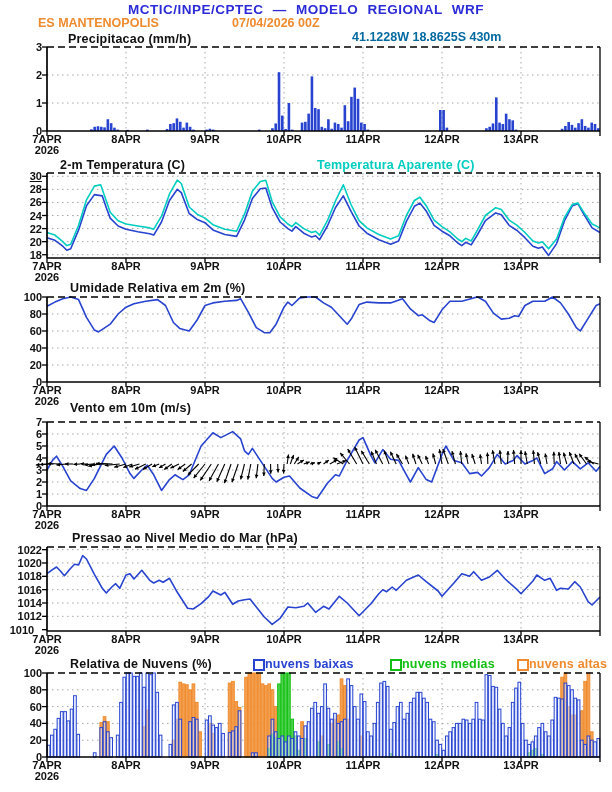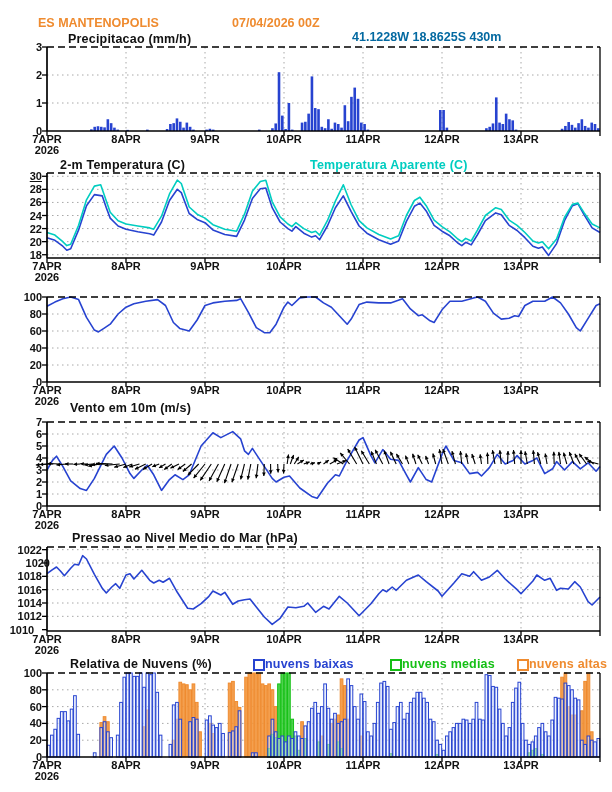--- a/index.html
+++ b/index.html
@@ -13,27 +13,29 @@
   .ptitle{position:absolute;font-size:12.5px;letter-spacing:.2px;white-space:nowrap;}
   .sw{position:absolute;width:8px;height:8px;border:2px solid;background:#fff;}
   .ylab{position:absolute;width:40px;left:2px;text-align:right;font-size:11px;line-height:12px;}
   .xlab{position:absolute;width:44px;text-align:center;font-size:11px;line-height:11px;}
   svg.plot{position:absolute;overflow:visible;}
 </style>
 </head>
 <body>
 
 <div id="root">
+  <div class="hdr1" style="color: rgb(43, 43, 216);">MCTIC/INPE/CPTEC — MODELO REGIONAL WRF</div>
   <div class="hdr2a" style="color: rgb(239, 139, 47);">ES MANTENOPOLIS</div>
   <div class="hdr2b" style="color: rgb(239, 139, 47);">07/04/2026 00Z</div>
   <div class="loc" style="color: #0369a1;">41.1228W 18.8625S 430m</div>
 
   <div class="ptitle" id="title-precip" style="top: 32px; left: 68px;">Precipitacao (mm/h)</div>
   <div class="ptitle" id="title-temp" style="top: 158px; left: 60px;">2-m Temperatura (C)</div>
-  <div class="ptitle" id="title-temp-ap" style="color: rgb(0, 205, 192); top: 158px; left: 310px;">Temperatura Aparente (C)</div>
+  <div class="ptitle" id="title-temp-ap" style="color: rgb(0, 205, 192); top: 158px; left: 317px;">Temperatura Aparente (C)</div>
+  <div class="ptitle" id="title-rh" style="top: 281px; left: 70px;">Umidade Relativa em 2m (%)</div>
   <div class="ptitle" id="title-wind" style="top: 401px; left: 70px;">Vento em 10m (m/s)</div>
   <div class="ptitle" id="title-pres" style="top: 531px; left: 72px;">Pressao ao Nivel Medio do Mar (hPa)</div>
   <div class="ptitle" id="title-cloud" style="top: 657px; left: 70px;">Relativa de Nuvens (%)</div>
 
   <span class="sw" id="sw-baixas" style="border-color: rgb(39, 67, 208); top: 659px; left: 253px;"></span>
   <div class="ptitle" id="lg-baixas" style="color: rgb(39, 67, 208); top: 657px; left: 265px;">nuvens baixas</div>
   <span class="sw" id="sw-medias" style="border-color: rgb(21, 192, 21); top: 659px; left: 390px;"></span>
   <div class="ptitle" id="lg-medias" style="color: rgb(21, 192, 21); top: 657px; left: 402px;">nuvens medias</div>
   <span class="sw" id="sw-altas" style="border-color: rgb(239, 139, 47); top: 659px; left: 517px;"></span>
   <div class="ptitle" id="lg-altas" style="color: rgb(239, 139, 47); top: 657px; left: 529px;">nuvens altas</div>
@@ -756,21 +758,21 @@
       <div class="xlab" style="top: 509px; left: 262px;">10APR</div>
       <div class="xlab" style="top: 509px; left: 341px;">11APR</div>
       <div class="xlab" style="top: 509px; left: 420px;">12APR</div>
       <div class="xlab" style="top: 509px; left: 499px;">13APR</div>
       <div class="xlab" style="top: 520px; left: 25px;">2026</div>
       <div class="ylab" style="top: 623.667px; left: 2px; text-align: center;">1010</div>
       <div class="ylab" style="top: 610.333px; left: 2px;">1012</div>
       <div class="ylab" style="top: 597px; left: 2px;">1014</div>
       <div class="ylab" style="top: 583.667px; left: 2px;">1016</div>
       <div class="ylab" style="top: 570.333px; left: 2px;">1018</div>
-      <div class="ylab" style="top: 557px; left: 10px;">1020</div>
+      <div class="ylab" style="top: 557px; left: 2px;">1020</div>
       <div class="ylab" style="top: 543.667px; left: 2px;">1022</div>
       <div class="xlab" style="top: 634px; left: 25px;">7APR</div>
       <div class="xlab" style="top: 634px; left: 104px;">8APR</div>
       <div class="xlab" style="top: 634px; left: 183px;">9APR</div>
       <div class="xlab" style="top: 634px; left: 262px;">10APR</div>
       <div class="xlab" style="top: 634px; left: 341px;">11APR</div>
       <div class="xlab" style="top: 634px; left: 420px;">12APR</div>
       <div class="xlab" style="top: 634px; left: 499px;">13APR</div>
       <div class="xlab" style="top: 645px; left: 25px;">2026</div>
       <div class="ylab" style="top: 751px; left: 2px;">0</div>

